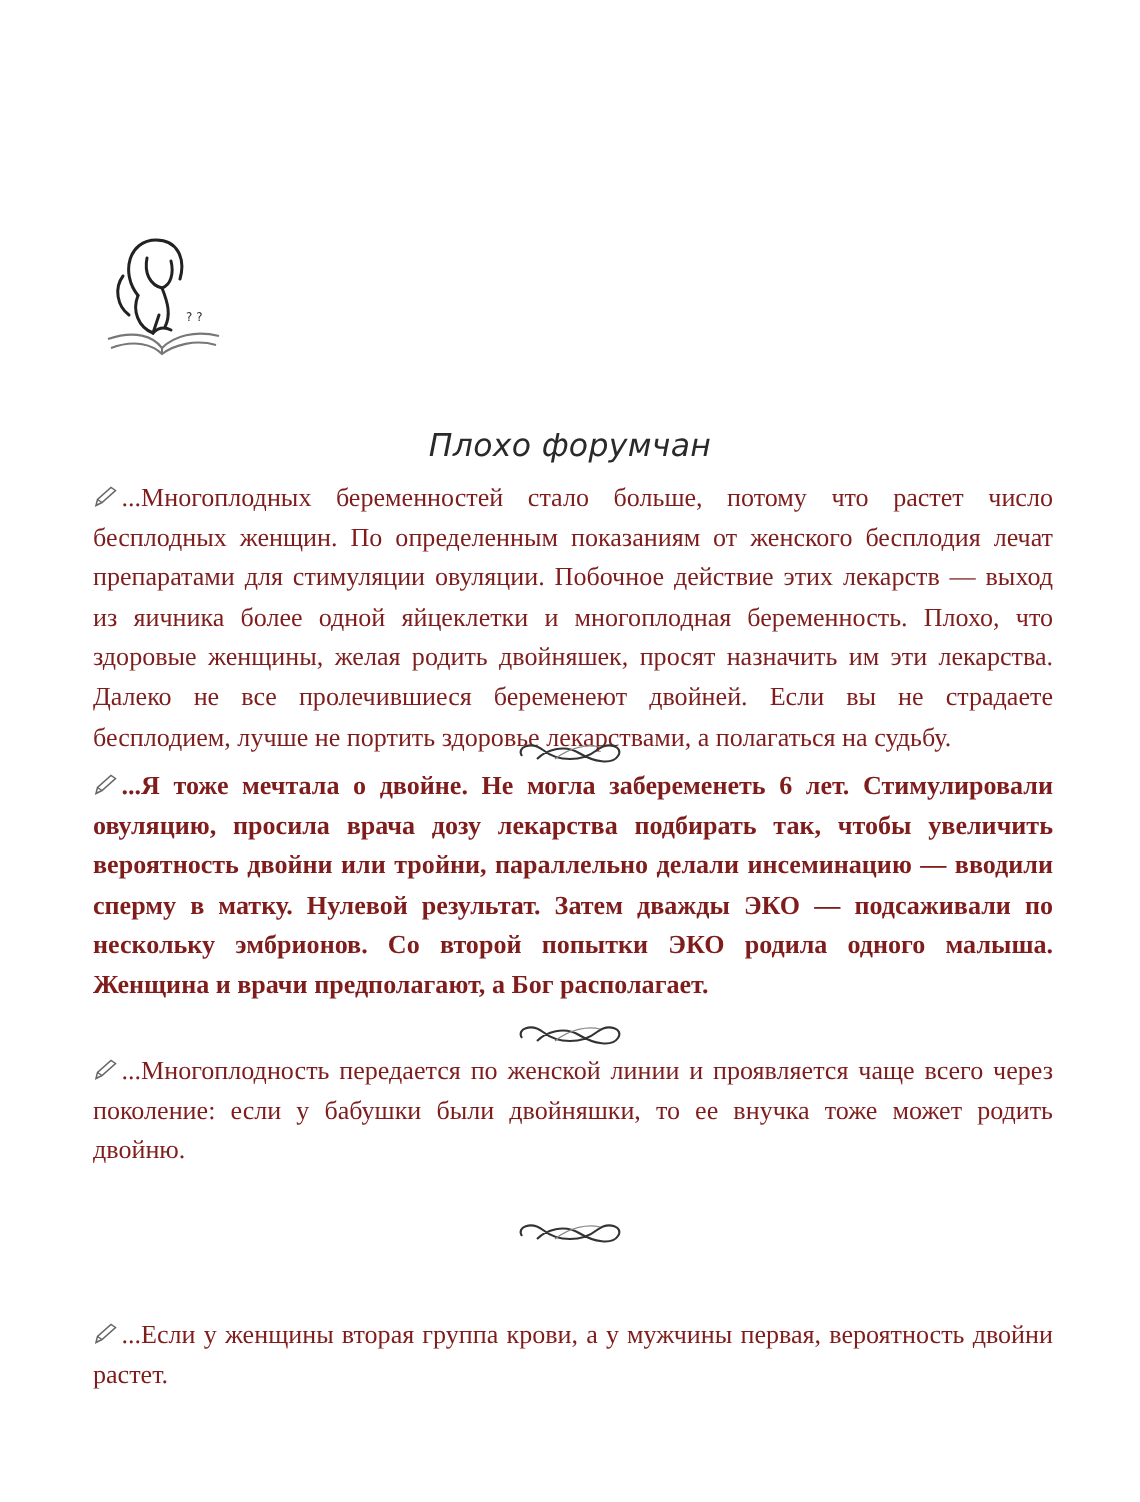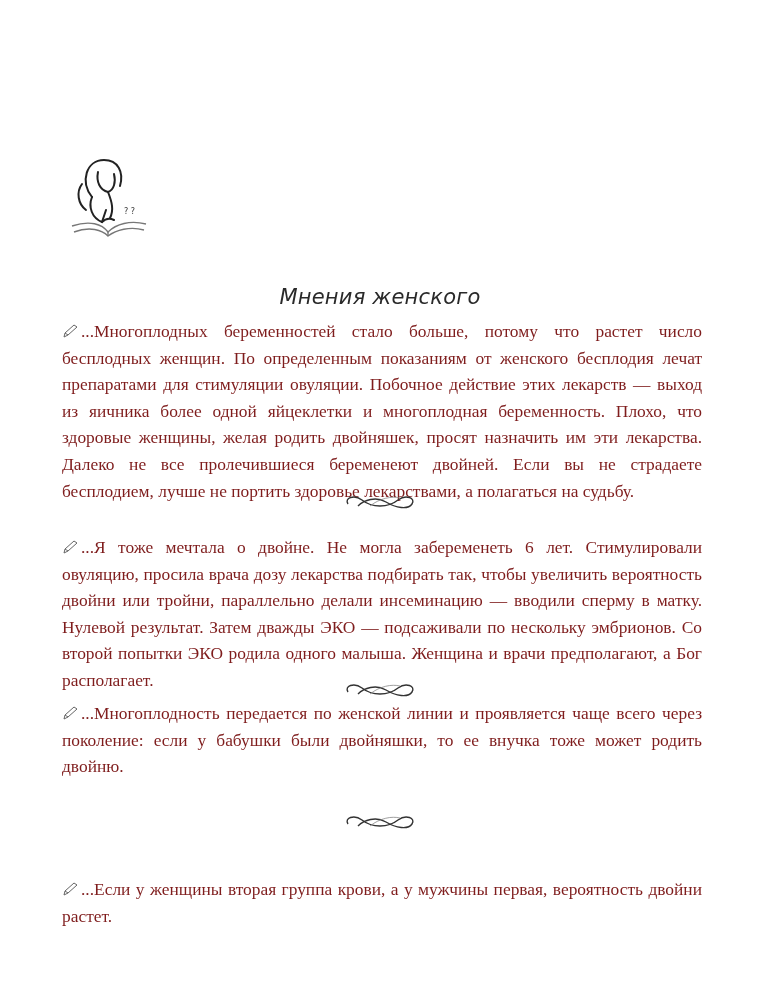--- a/index.html
+++ b/index.html
@@ -6,21 +6,21 @@
   body { width: 760px; height: 1001px; position: relative; overflow: hidden;
          font-family: "Liberation Serif", "DejaVu Serif", serif; color: #2e2e2e; }
   .logo { position: absolute; left: 62px; top: 152px; width: 90px; height: 90px; }
   .title { position: absolute; left: 0; width: 760px; top: 285px; text-align: center;
            font-family: "DejaVu Sans", "Liberation Sans", sans-serif; font-size: 21px;
            color: #2a2a2a; font-style: italic; letter-spacing: 0.2px; }
   .para { position: absolute; left: 62px; width: 640px; font-size: 17.4px; line-height: 26.6px;
           text-align: justify; color: #7f1d1d; }
   .para .pen { display: inline-block; width: 16px; height: 14px; vertical-align: -1px; margin-right: 3px; }
   .p1 { top: 318px; }
-  .p2 { top: 534px; }
+  .p2 { top: 510px; font-weight: bold; }
   .p3 { top: 700px; }
   .p4 { top: 876px; }
   .divider { position: absolute; left: 340px; width: 80px; height: 24px; }
   .d1 { top: 490px; }
   .d2 { top: 678px; }
   .d3 { top: 810px; }
 </style>
 </head>
 <body>
 
@@ -34,21 +34,21 @@
     <path d="M20 32 C14 40 16 52 24 58"></path>
   </g>
   <g fill="none" stroke="#777" stroke-width="1.4">
     <path d="M10 74 C28 68 40 72 46 80 C54 72 68 68 84 72"></path>
     <path d="M12 80 C28 74 40 78 46 84 C54 78 68 74 82 78"></path>
     <path d="M46 80 L46 84"></path>
   </g>
   <text x="62" y="62" font-size="8" fill="#333" font-family="DejaVu Sans, sans-serif">? ?</text>
 </svg>
 
-<div class="title">Мнения женского</div>
+<div class="title">Плохо форумчан</div>
 
 <div class="para p1">
   <svg class="pen" viewBox="0 0 16 14">
       <path d="M2 13 L3 9 L12 1 L15 3 L6 11 Z M3 9 L6 11" fill="none" stroke="#666" stroke-width="1"></path>
     </svg><span>...Многоплодных беременностей стало больше, потому что растет число бесплодных женщин. По определенным показаниям от женского бесплодия лечат препаратами для стимуляции овуляции. Побочное действие этих лекарств — выход из яичника более одной яйцеклетки и многоплодная беременность. Плохо, что здоровые женщины, желая родить двойняшек, просят назначить им эти лекарства. Далеко не все пролечившиеся беременеют двойней. Если вы не страдаете бесплодием, лучше не портить здоровье лекарствами, а полагаться на судьбу.</span>
 </div>
 
 <svg class="divider d1" viewBox="0 0 80 24">
   <path d="M8 14 C4 8 14 4 22 10 C32 18 48 18 58 10 C66 4 76 8 72 14 C68 20 56 18 46 12 C36 6 24 10 18 16" fill="none" stroke="#333" stroke-width="1.4"></path>
   <path d="M30 16 C40 8 52 6 60 8" fill="none" stroke="#888" stroke-width="0.8"></path>

